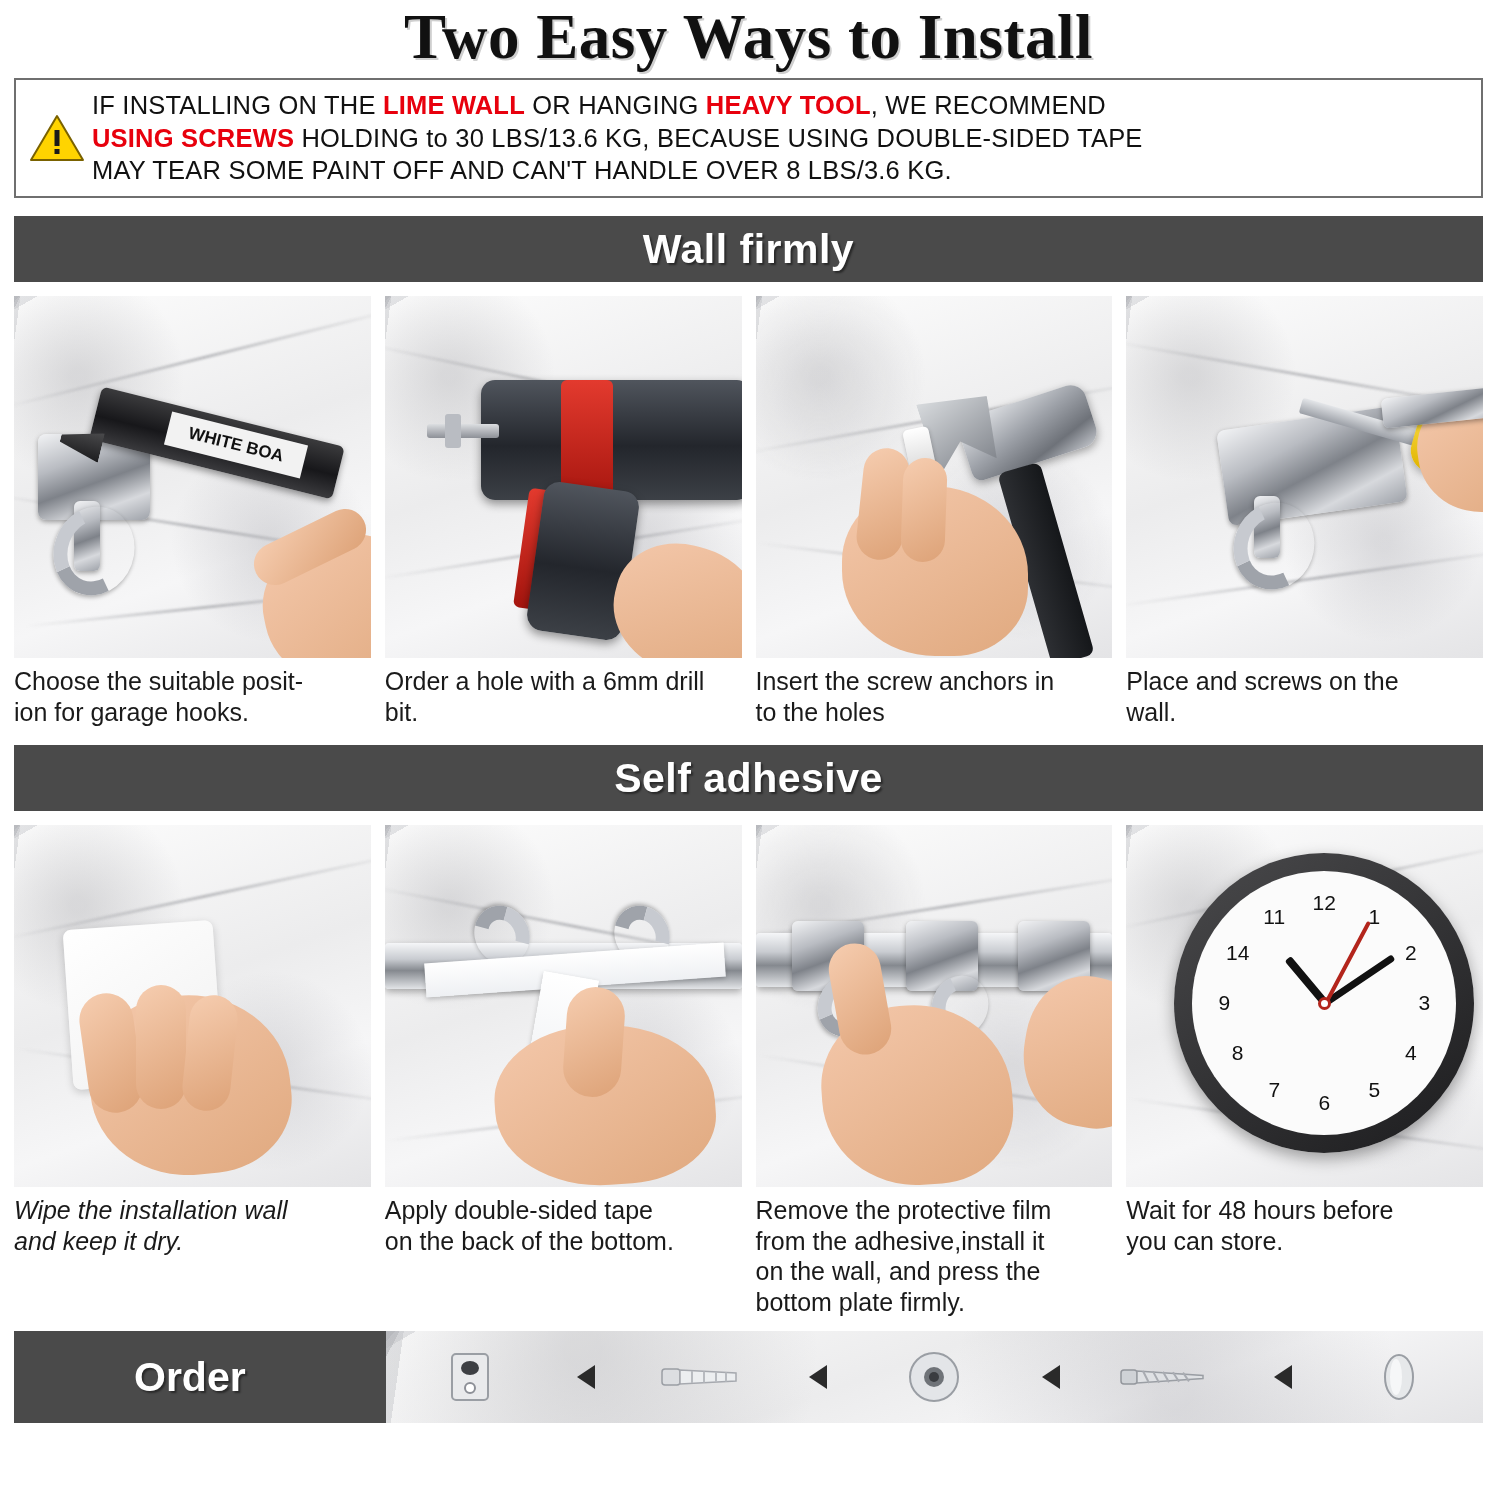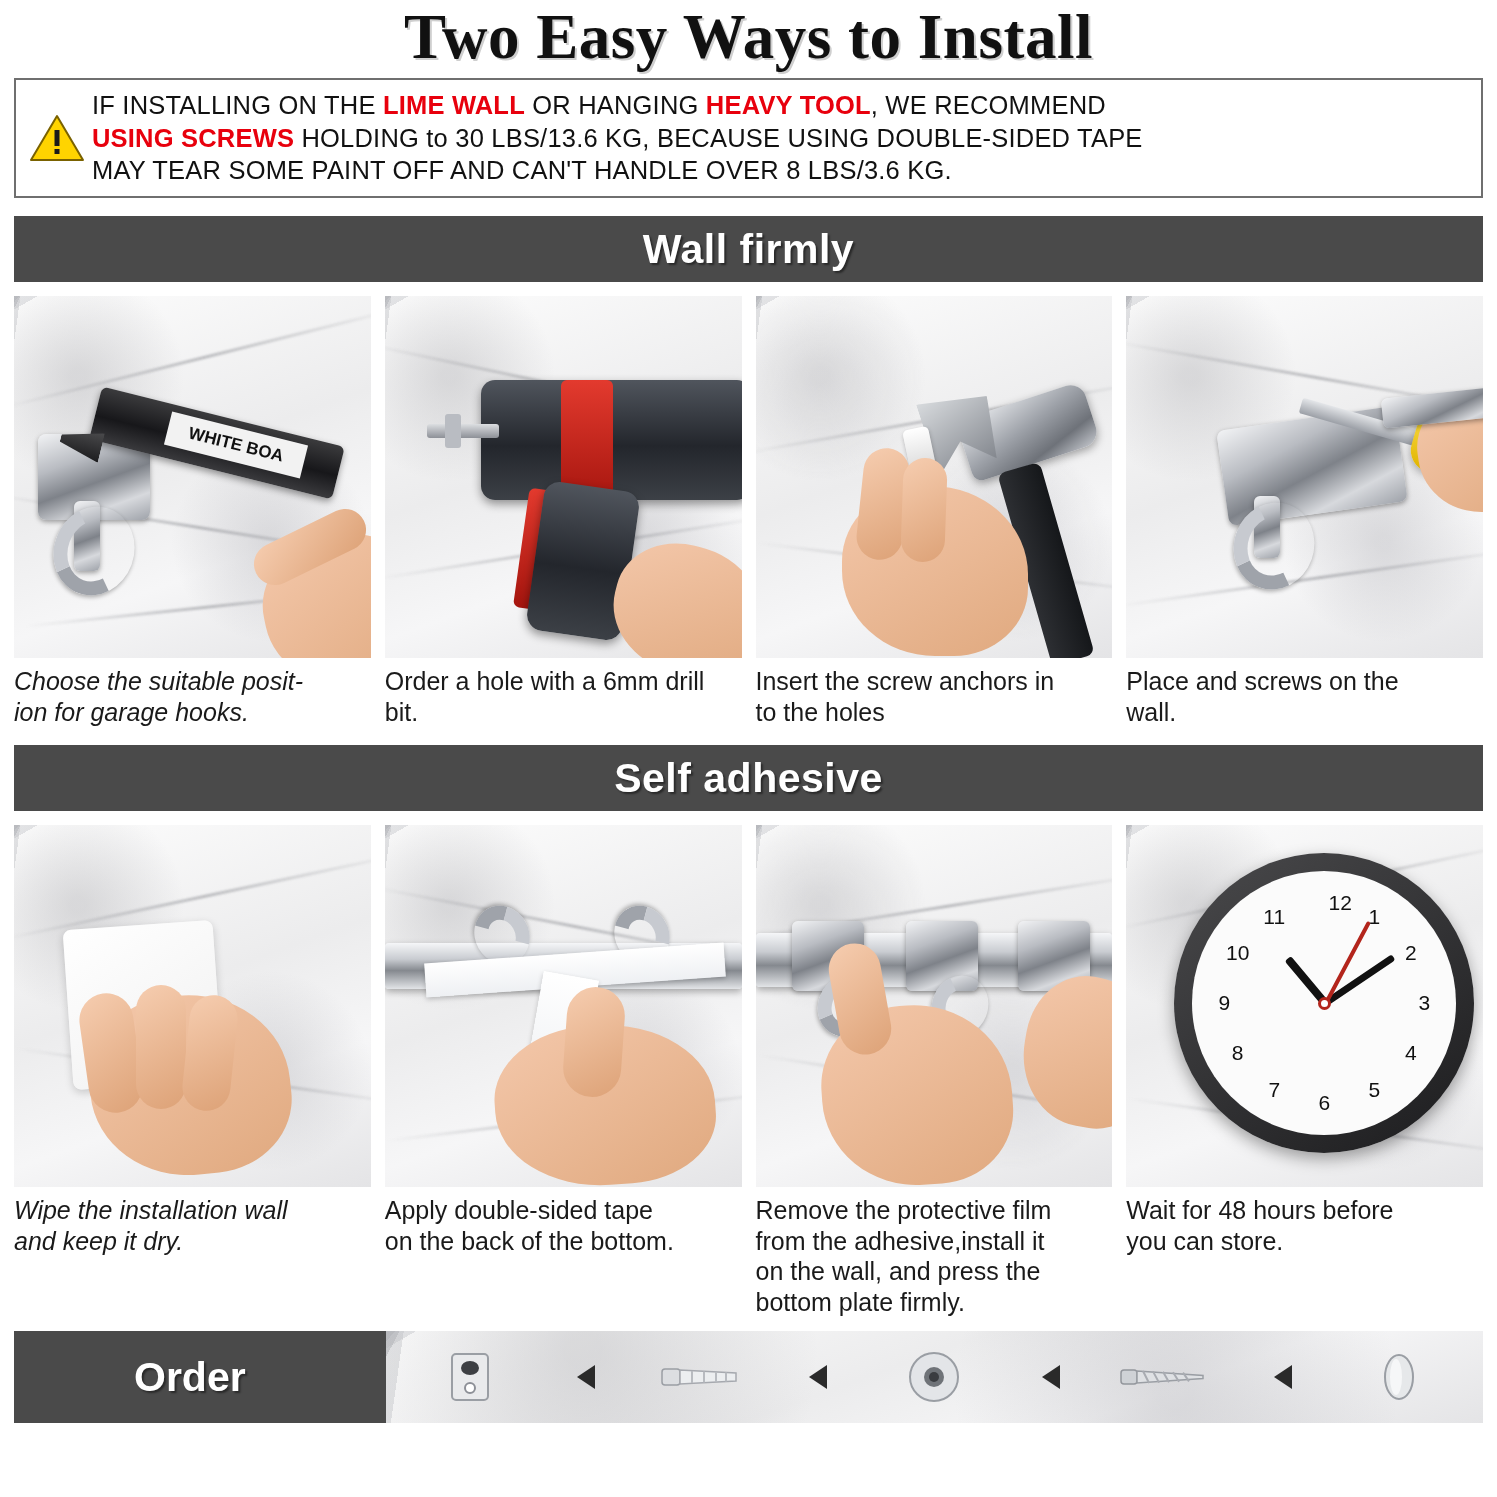--- a/index.html
+++ b/index.html
@@ -331,21 +331,21 @@
 
         <div class="pen-body" style="left:78px;top:120px;width:250px;height:54px;transform:rotate(14deg);"></div>
         <div class="pen-label" style="left:152px;top:132px;width:140px;height:34px;transform:rotate(14deg);">
           <span>WHITE BOA</span>
         </div>
         <div class="pen-tip" style="left:46px;top:132px;width:42px;height:30px;transform:rotate(14deg);"></div>
 
         <div class="hand" style="left:250px;top:238px;width:170px;height:150px;transform:rotate(-12deg);"></div>
         <div class="finger" style="left:236px;top:230px;width:120px;height:42px;transform:rotate(-26deg);"></div>
       </div>
-      <div class="caption" style="white-space:pre-line;font-style:italic;">Choose the suitable posit-
+      <div class="caption" style="white-space:pre-line;">Choose the suitable posit-
 ion for garage hooks.</div>
     </div>
 
     <div class="step">
       <div class="photo">
         <div class="marble"></div>
         <div class="vein" style="top:90px;left:-30px;width:430px;transform:rotate(12deg);"></div>
         <div class="vein" style="top:250px;left:-10px;width:400px;transform:rotate(-9deg);"></div>
         <div class="drill-body" style="left:96px;top:84px;width:270px;height:120px;"></div>
         <div class="drill-red" style="left:176px;top:84px;width:52px;height:124px;"></div>
@@ -454,31 +454,31 @@
     </div>
 
     <div class="step">
       <div class="photo">
         <div class="marble"></div>
         <div class="vein" style="top:60px;left:-20px;width:420px;transform:rotate(-12deg);"></div>
         <div class="vein" style="top:300px;left:0;width:400px;transform:rotate(8deg);"></div>
         <div class="clock-outer" style="left:48px;top:28px;width:300px;height:300px;"></div>
         <div class="clock-face" style="left:66px;top:46px;width:264px;height:264px;"></div>
         <div id="clock-numbers">
-            <div class="cnum" style="left: 198px; top: 78px; margin-left: 16px;">12</div>
+            <div class="cnum" style="left: 198px; top: 78px;">12</div>
             <div class="cnum" style="left: 248px; top: 91.3975px;">1</div>
             <div class="cnum" style="left: 284.603px; top: 128px;">2</div>
             <div class="cnum" style="left: 298px; top: 178px;">3</div>
             <div class="cnum" style="left: 284.603px; top: 228px;">4</div>
             <div class="cnum" style="left: 248px; top: 264.603px;">5</div>
             <div class="cnum" style="left: 198px; top: 278px;">6</div>
             <div class="cnum" style="left: 148px; top: 264.603px;">7</div>
             <div class="cnum" style="left: 111.397px; top: 228px;">8</div>
             <div class="cnum" style="left: 98px; top: 178px;">9</div>
-            <div class="cnum" style="left: 111.397px; top: 128px;">10</div>
+            <div class="cnum" style="left: 111.397px; top: 128px;">14</div>
             <div class="cnum" style="left: 148px; top: 91.3975px;">11</div>
           </div>
         <div class="hand-h" style="left: 195px; top: 120px; width: 8px; height: 58px; transform: rotate(-40deg);"></div>
         <div class="hand-m" style="left: 196px; top: 96px; width: 7px; height: 82px; transform: rotate(56deg);"></div>
         <div class="hand-s" style="left: 197.5px; top: 86px; width: 4px; height: 92px; transform: rotate(28deg);"></div>
         <div class="cpin" style="left:191.5px;top:171.5px;"></div>
       </div>
       <div class="caption" style="white-space:pre-line;">Wait for 48 hours before
 you can store.</div>
     </div>

